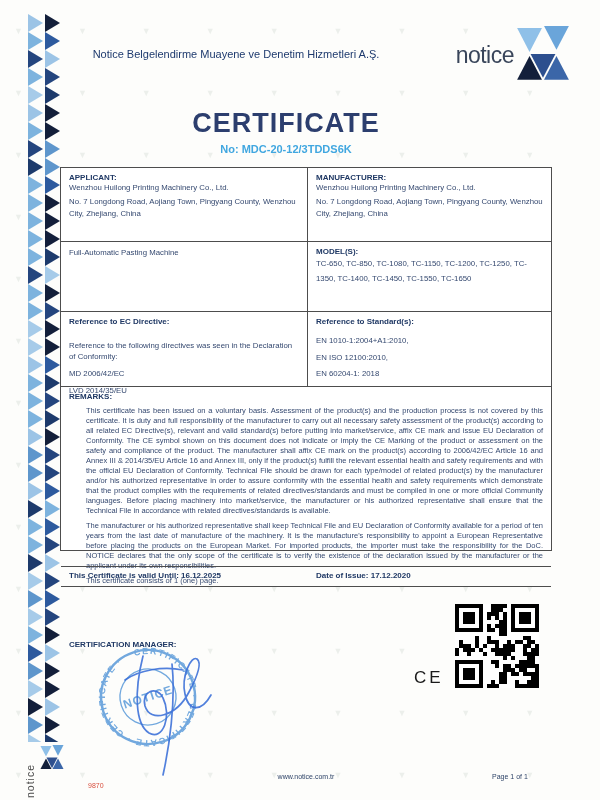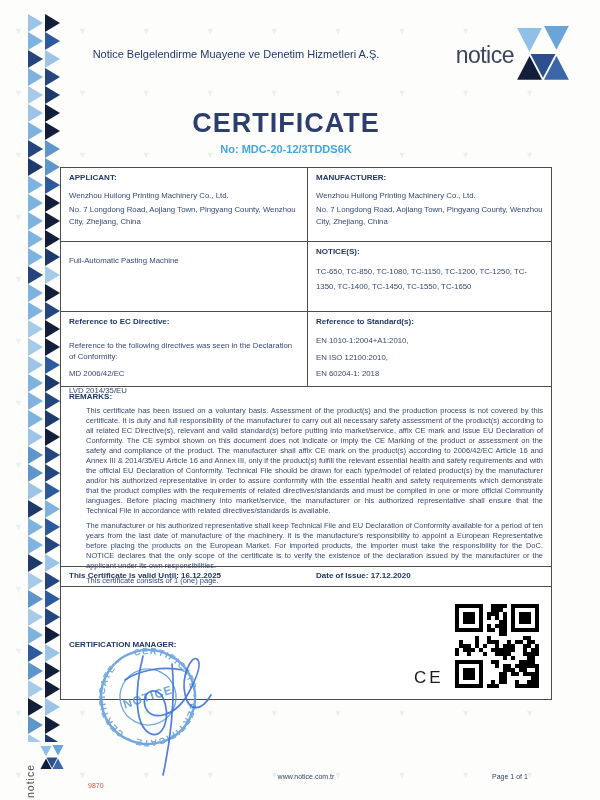--- a/index.html
+++ b/index.html
@@ -15,30 +15,30 @@
   .company{position:absolute;left:66px;top:48px;width:340px;text-align:center;
         font-size:11px;font-weight:normal;color:#1e3a6e;}
   .logo{position:absolute;left:428px;top:24px;width:150px;height:64px;}
   .logo-word{position:absolute;left:0;top:18px;width:86px;text-align:right;
         font-size:23px;color:#39455a;letter-spacing:-0.5px;}
   .logo-mark{position:absolute;left:88px;top:2px;}
   .title{position:absolute;left:56px;top:108px;width:460px;text-align:center;
         font-size:27px;font-weight:bold;color:#2c3e6e;letter-spacing:1px;}
   .cert-no{position:absolute;left:56px;top:143px;width:460px;text-align:center;
         font-size:11px;font-weight:bold;color:#41a7e0;}
-  .cert-table{position:absolute;left:60px;top:167px;width:492px;height:533px;
+  .cert-table{position:absolute;left:60px;top:167px;width:492px;height:384px;
         border:1px solid #4d4d4d;background:#fff;box-sizing:border-box;}
   .row{position:absolute;left:0;width:100%;box-sizing:border-box;border-top:1px solid #4d4d4d;}
   .row.first{border-top:none;}
   .cell{position:absolute;top:0;bottom:0;box-sizing:border-box;padding:5px 8px;}
   .cell.l{left:0;width:247px;border-right:1px solid #4d4d4d;}
   .cell.r{left:247px;right:0;}
   .lbl{font-size:8px;font-weight:bold;color:#1f3864;}
   .val{font-size:7.8px;margin-top:7px;line-height:1.45;}
-  .val.name{margin-top:8px;}
+  .val.name{margin-top:0;}
   .models{line-height:1.95;}
   .list-line{font-size:7.8px;margin-top:6px;line-height:1.4;}
   .std-line{font-size:7.8px;margin-top:5px;line-height:1.5;}
   .remarks-p{font-size:7.5px;line-height:1.33;text-align:justify;margin:5px 0 0 17px;}
   .validity-left{position:absolute;left:8px;top:4px;font-size:8px;font-weight:bold;color:#1f3864;}
   .validity-right{position:absolute;left:255px;top:4px;font-size:8px;font-weight:bold;color:#1f3864;}
   .mgr-label{position:absolute;left:8px;top:53px;font-size:8px;font-weight:bold;color:#1f3864;}
   .stamp{position:absolute;left:88px;top:637px;transform:rotate(-18deg);opacity:0.85;}
   .signature{position:absolute;left:105px;top:632px;}
   .qr{position:absolute;left:455px;top:604px;background:#fff;}
@@ -176,21 +176,21 @@
         <div class="val name">Wenzhou Huilong Printing Machinery Co., Ltd.</div>
         <div class="val" style="margin-top:3px;">No. 7 Longdong Road, Aojiang Town, Pingyang County, Wenzhou City, Zhejiang, China</div>
       </div>
     </div>
 
     <div class="row" style="top:73px;height:70px;">
       <div class="cell l">
         <div class="val name">Full-Automatic Pasting Machine</div>
       </div>
       <div class="cell r">
-        <div class="lbl">NOTICE(S):</div>
+        <div class="lbl">MODEL(S):</div>
         <div class="val name models">TC-650, TC-850, TC-1080, TC-1150, TC-1200, TC-1250, TC-1350, TC-1400, TC-1450, TC-1550, TC-1650</div>
       </div>
     </div>
 
     <div class="row" style="top:143px;height:75px;">
       <div class="cell l">
         <div class="lbl">Reference to EC Directive:</div>
         <div class="val name" style="margin-top:14px;">Reference to the following directives was seen in the Declaration of Conformity:</div>
         <div class="list-line">MD 2006/42/EC</div>
         <div class="list-line">LVD 2014/35/EU</div>

